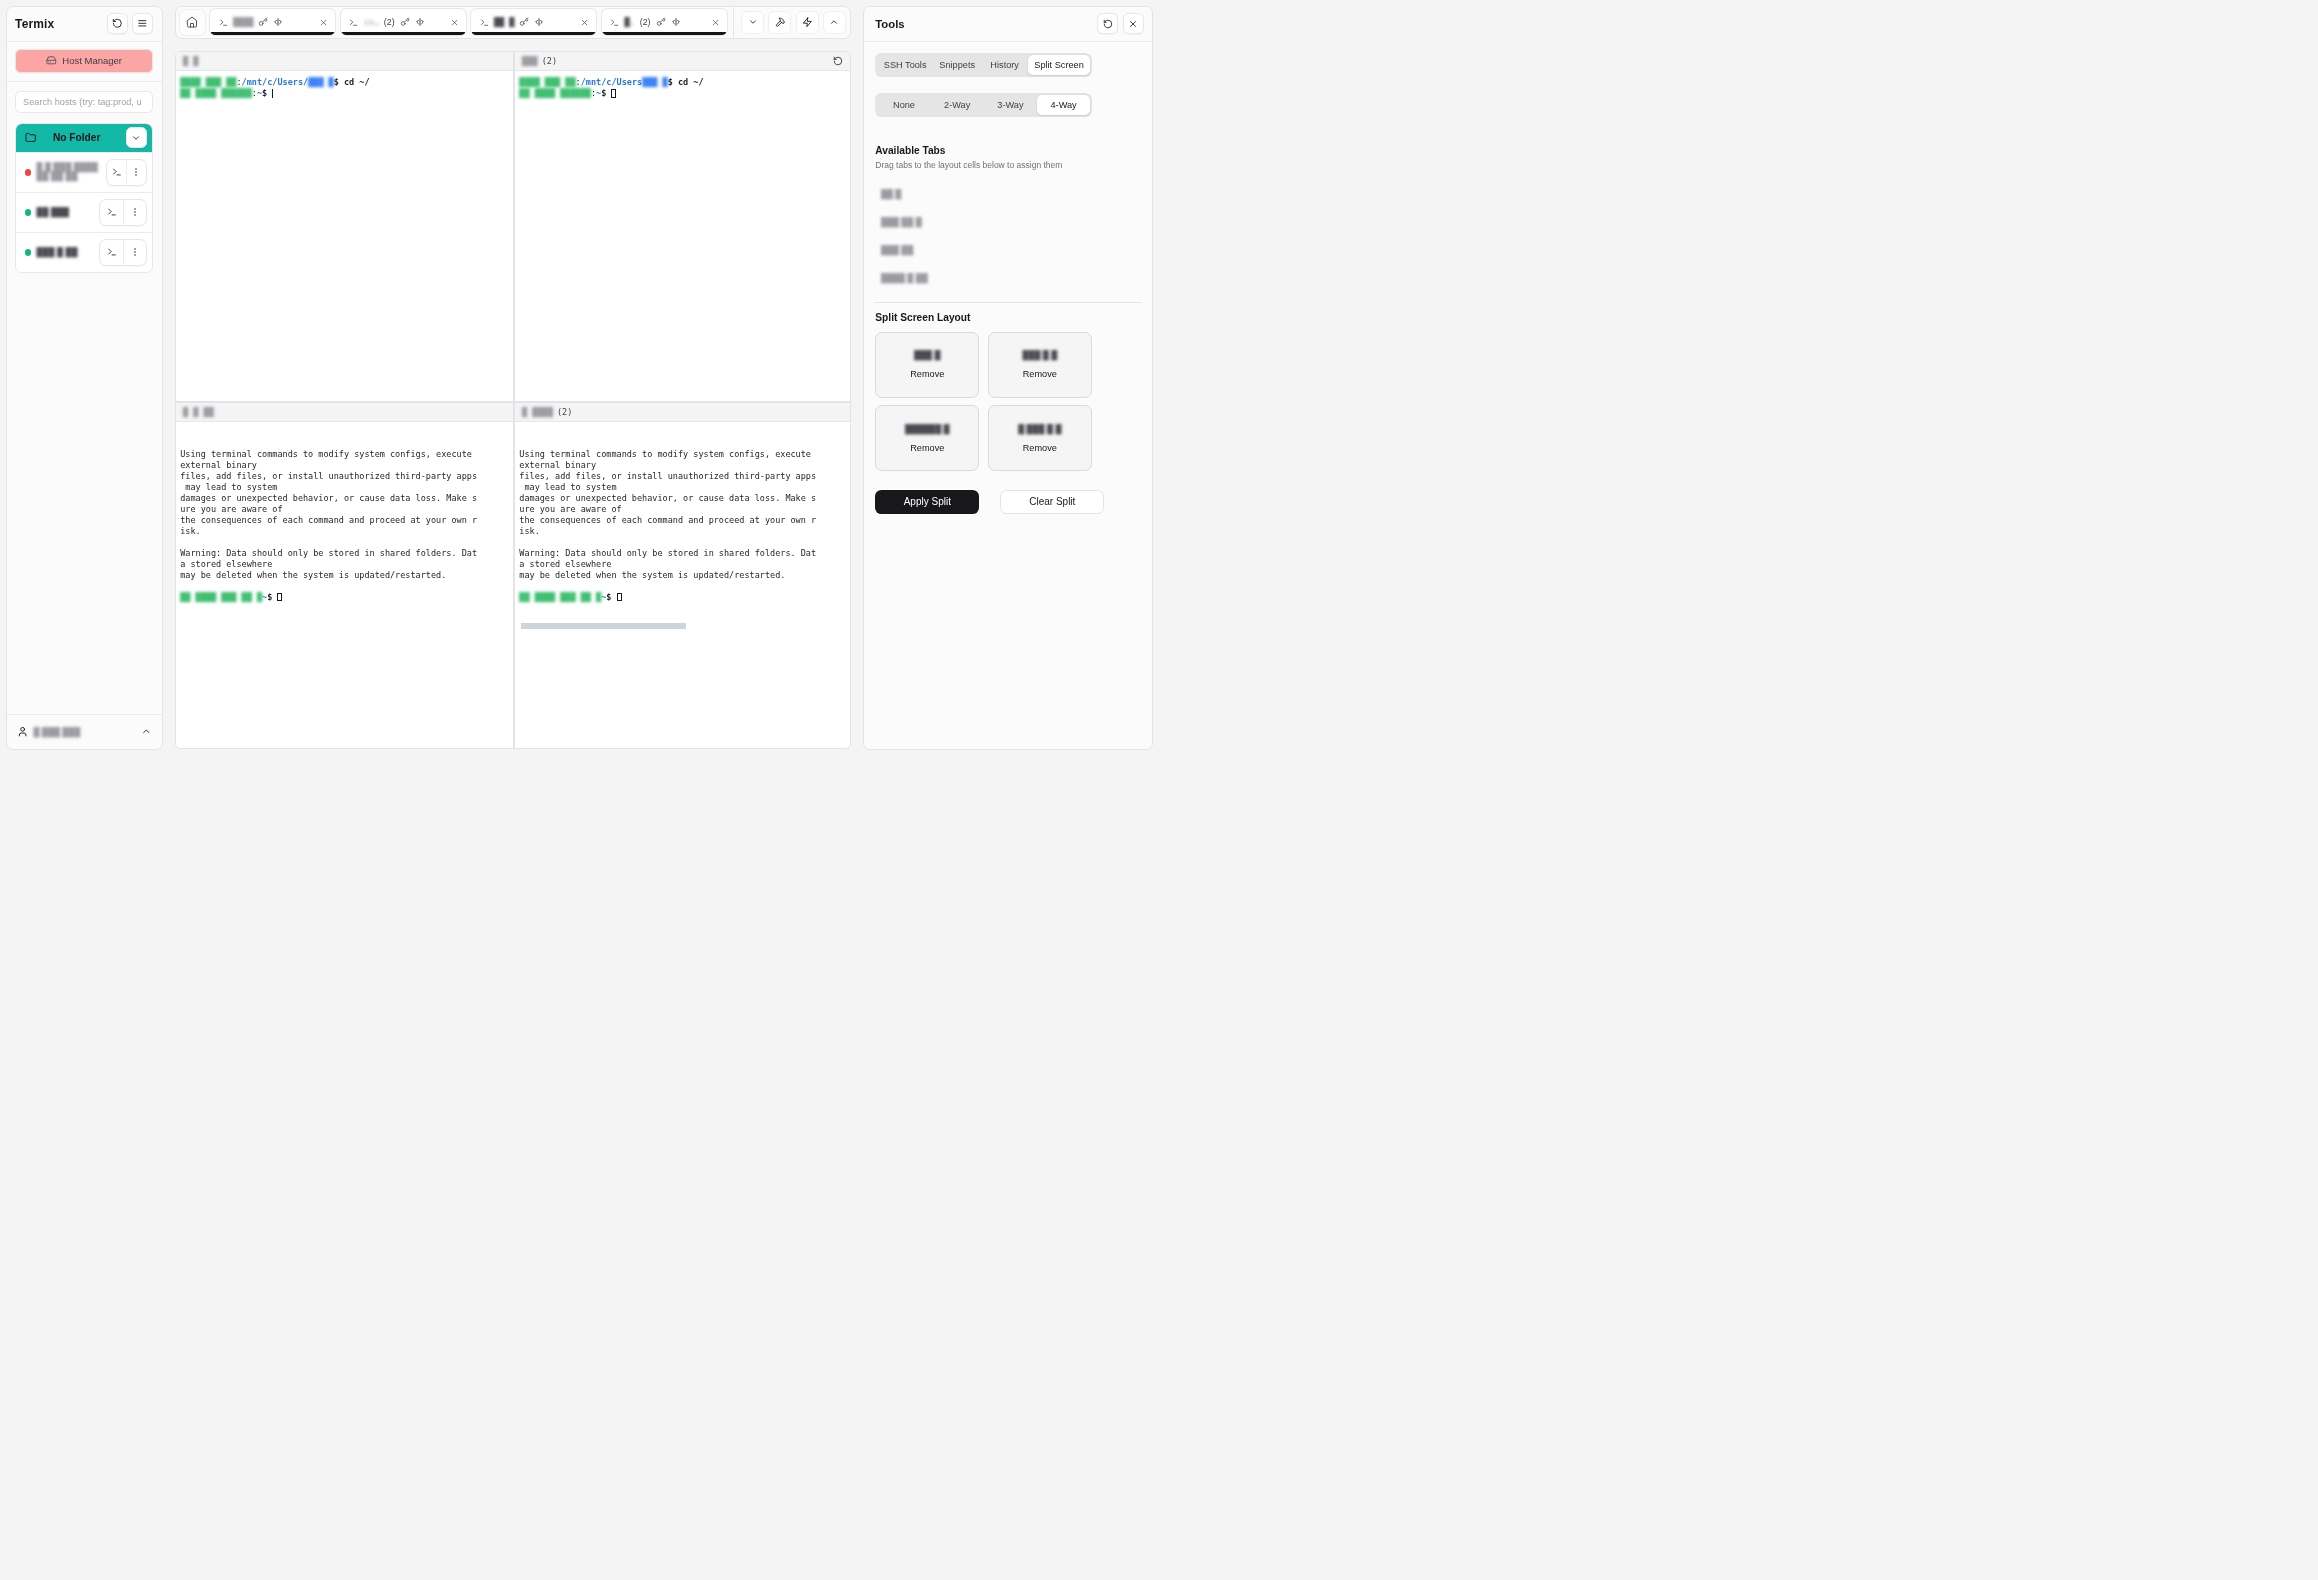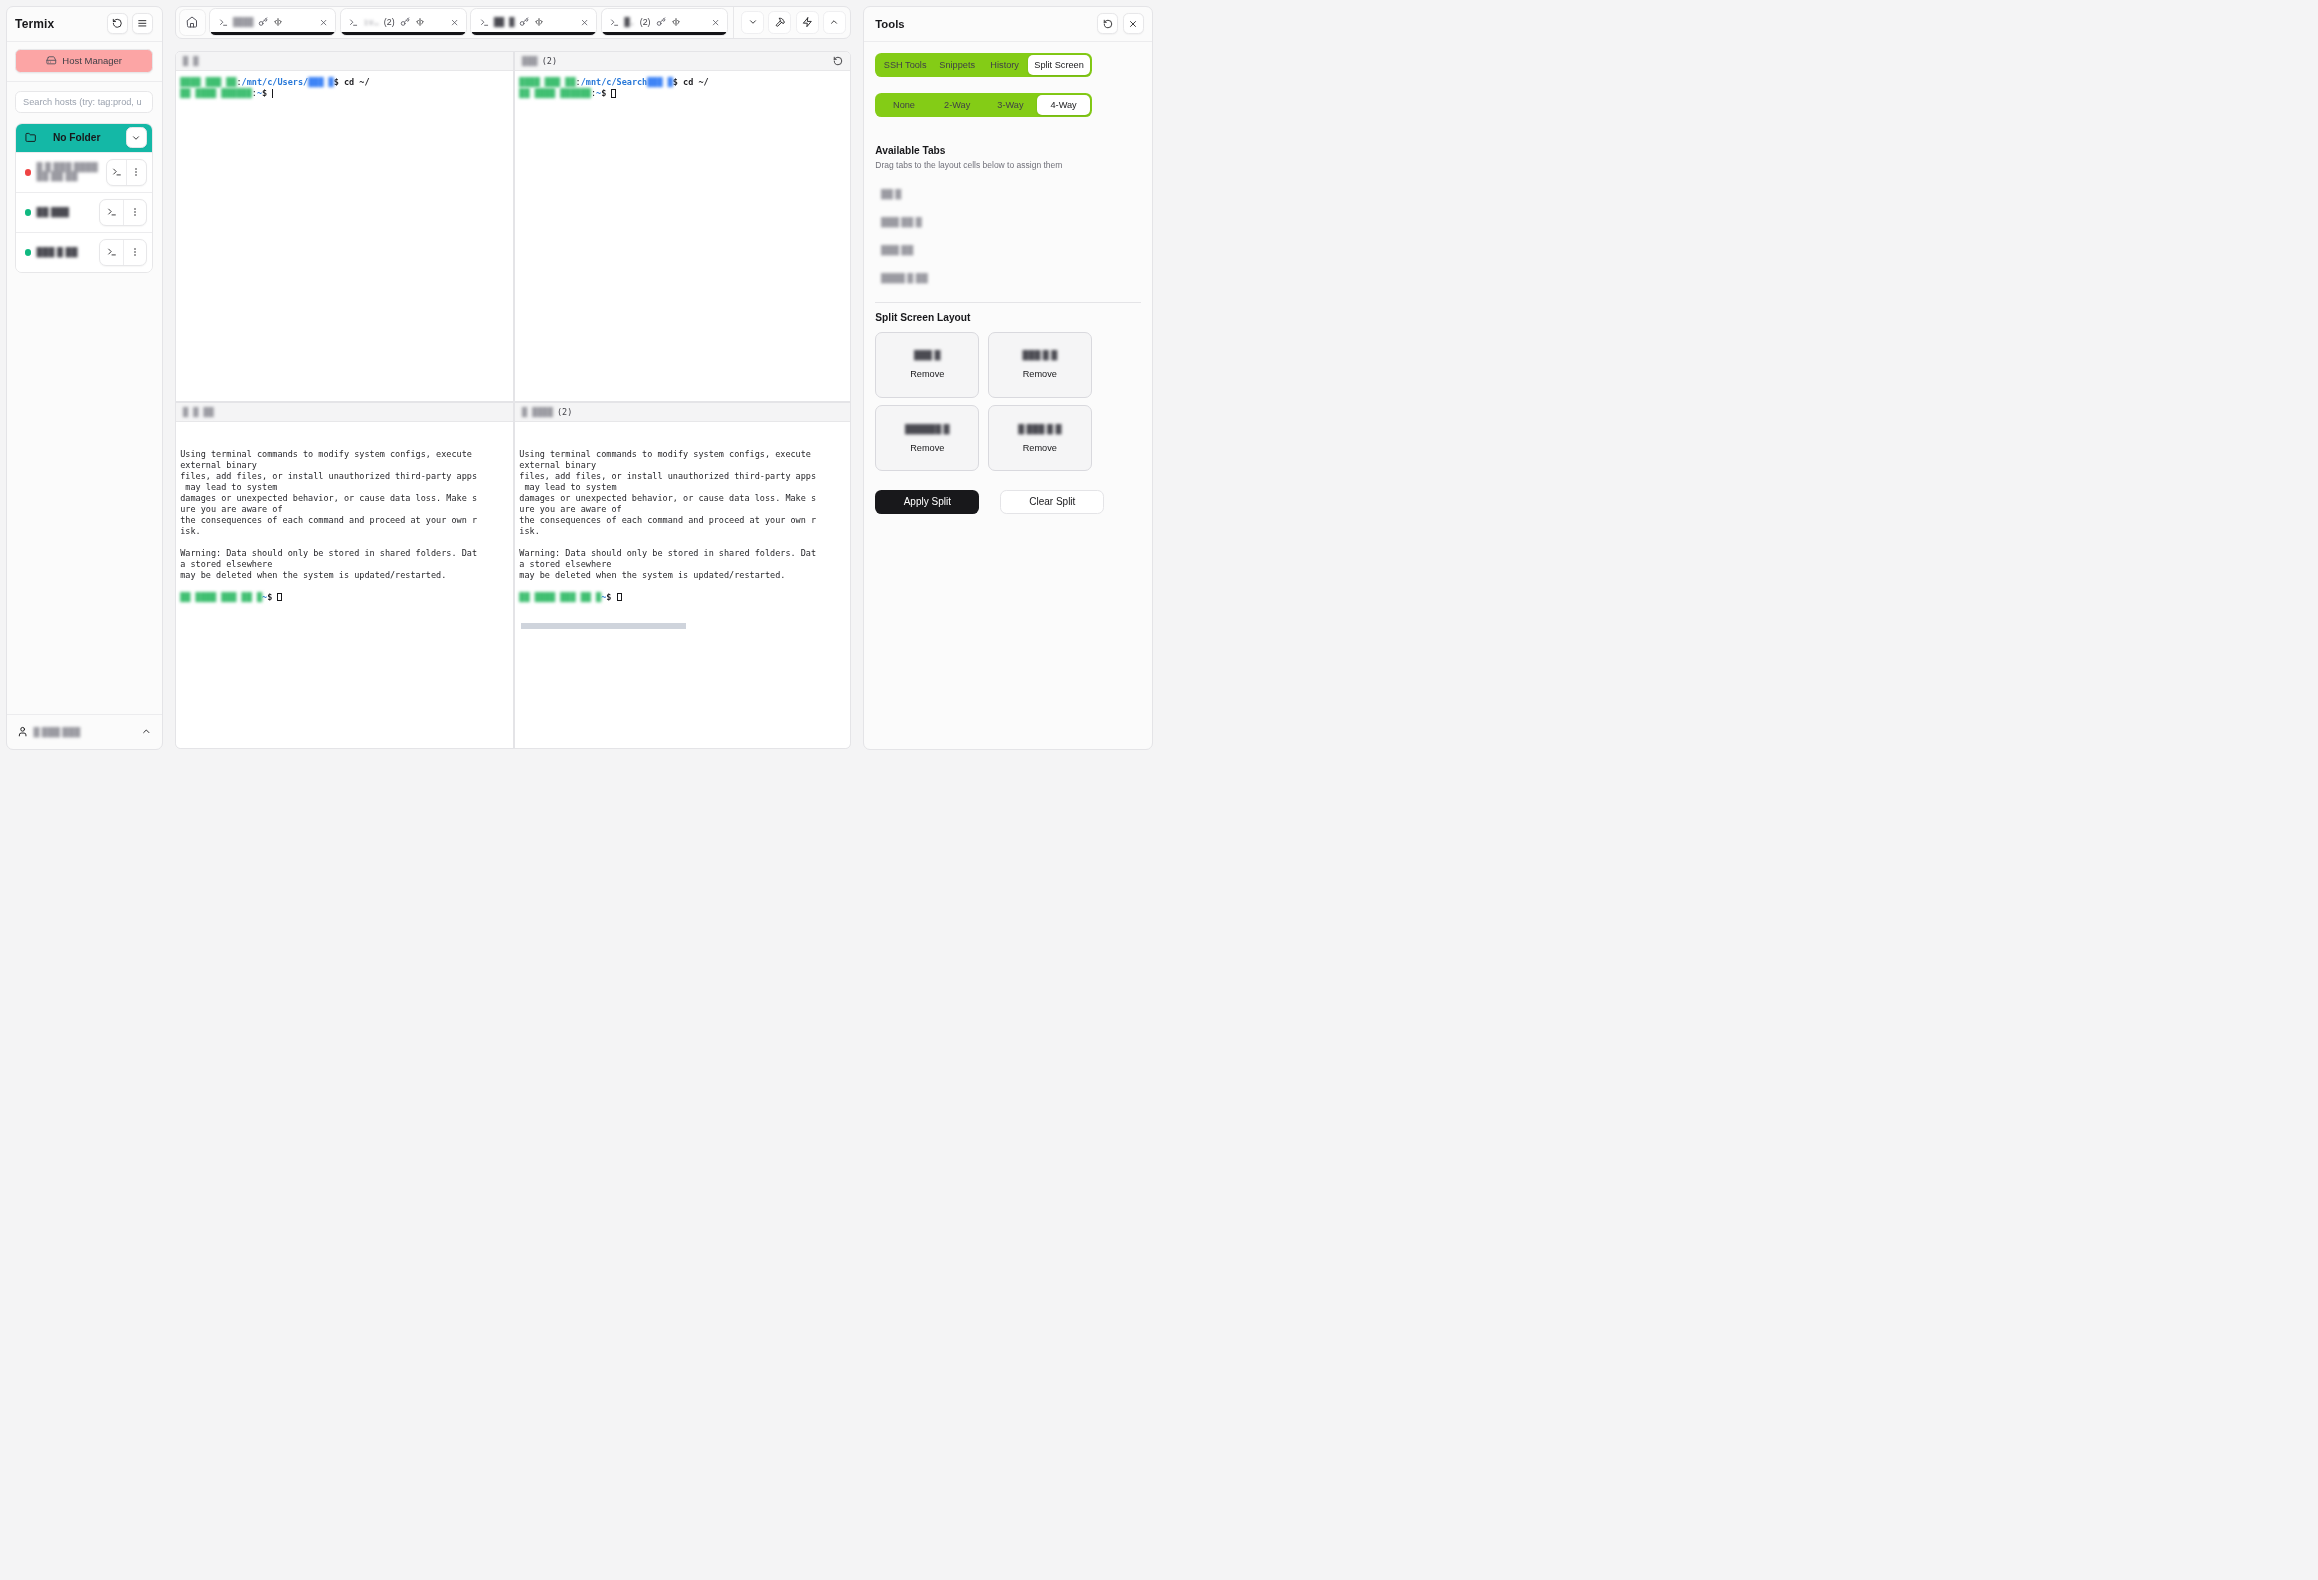--- a/index.html
+++ b/index.html
@@ -100,21 +100,21 @@
   .cursor-bar { display:inline-block; width:1.1px; height:8.5px; background:#18181b; vertical-align:-1.4px; }
   .cursor-box { display:inline-block; width:5px; height:8.5px; border:1.1px solid #18181b; vertical-align:-1.4px; }
   .sel-bar { width:165px; height:6.4px; background:#cfd4dc; margin-top:20px; margin-left:1.4px; }
 
   
   #tools { position:absolute; left:863px; top:5.6px; width:290px; height:744px; display:flex; flex-direction:column; }
   .tools-head { height:35px; flex:none; display:flex; align-items:center; padding:0 8.5px 0 11.3px; border-bottom:0.7px solid #ececee; }
   .tools-title { font-size:11.3px; font-weight:700; }
   .tools-head .btns { margin-left:auto; display:flex; gap:4.2px; }
   .tools-body { padding:11.3px; display:flex; flex-direction:column; min-height:0; }
-  .pills { background:#84cc16; border-radius:6.4px; padding:2.1px; display:flex; width:217px; height:24px; }
+  .pills { background:#e5e5e5; border-radius:6.4px; padding:2.1px; display:flex; width:217px; height:24px; }
   .pill { flex:1; display:flex; align-items:center; justify-content:center; font-size:9.2px; color:#3f3f46; border-radius:5px; cursor:pointer; white-space:nowrap; padding:0 6.4px; }
   .pill.active { background:#fff; box-shadow:0 0.7px 2.1px rgba(0,0,0,.12); color:#18181b; font-weight:500; }
   .ways { margin-top:16px; }
   .sec-title { font-size:10.2px; font-weight:700; color:#18181b; }
   .sec-sub { font-size:8.5px; color:#71717a; margin-top:4.2px; }
   .avail { margin-top:28px; }
   .avail-list { margin-top:10px; }
   .avail-item { height:28px; display:flex; align-items:center; padding:0 5.6px; border-radius:4.2px; font-size:8.5px; cursor:grab; }
   .tools-divider { border-top:0.7px solid #e4e4e7; margin:10px 0 0; }
   .layout-sec { margin-top:8.5px; }
@@ -433,21 +433,21 @@
       <span class="blur b-gray">███</span>
       <span class="ph-count">(2)</span>
       <span class="ph-refresh">
         <svg width="10" height="10" viewBox="0 0 24 24" fill="none" stroke="currentColor" stroke-width="2" stroke-linecap="round" stroke-linejoin="round">
             <path d="M3 12a9 9 0 1 0 9-9 9.75 9.75 0 0 0-6.74 2.74L3 8"></path>
             <path d="M3 3v5h5"></path>
           </svg>
       </span>
     </div>
     <div class="pane-body">
-      <div><span class="blur b-green">████ ███ ██</span><span>:</span><span class="p-blue">/mnt/c/Search</span><span class="blur b-blue p-bold">███ █</span><span class="p-bold">$</span> <span class="p-bold">cd ~/</span></div>
+      <div><span class="blur b-green">████ ███ ██</span><span>:</span><span class="p-blue">/mnt/c/Users</span><span class="blur b-blue p-bold">███ █</span><span class="p-bold">$</span> <span class="p-bold">cd ~/</span></div>
       <div><span class="blur b-green">██ ████ ██████</span><span>:</span><span class="p-blue">~</span><span class="p-bold">$ </span><span class="cursor-box"></span></div>
     </div>
   </div>
 
   <div class="pane">
     <div class="pane-head">
       <span class="blur b-gray">█ █ ██</span>
     </div>
     <div class="pane-body">
       <div style="height:21px"></div>

